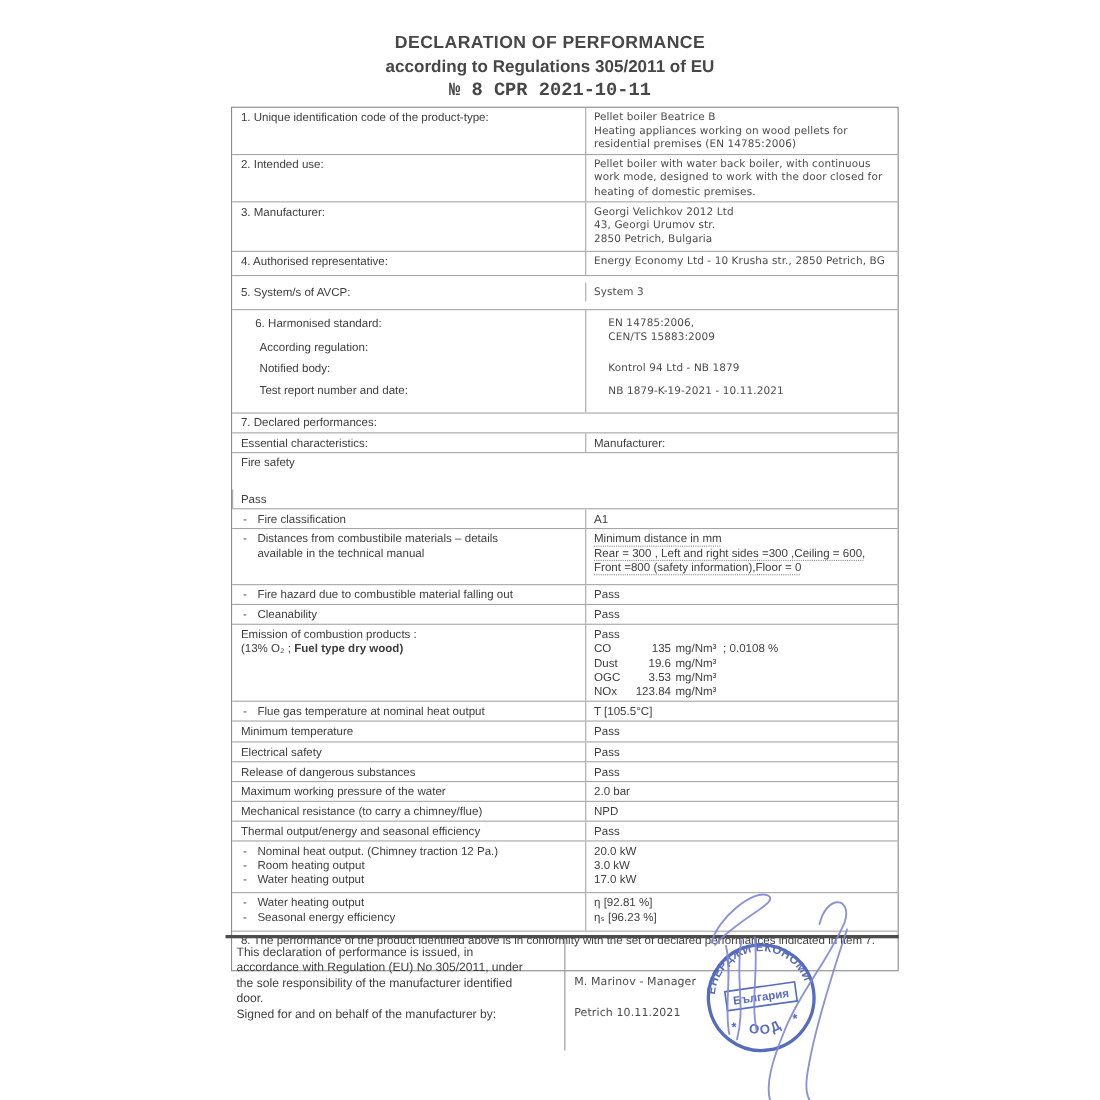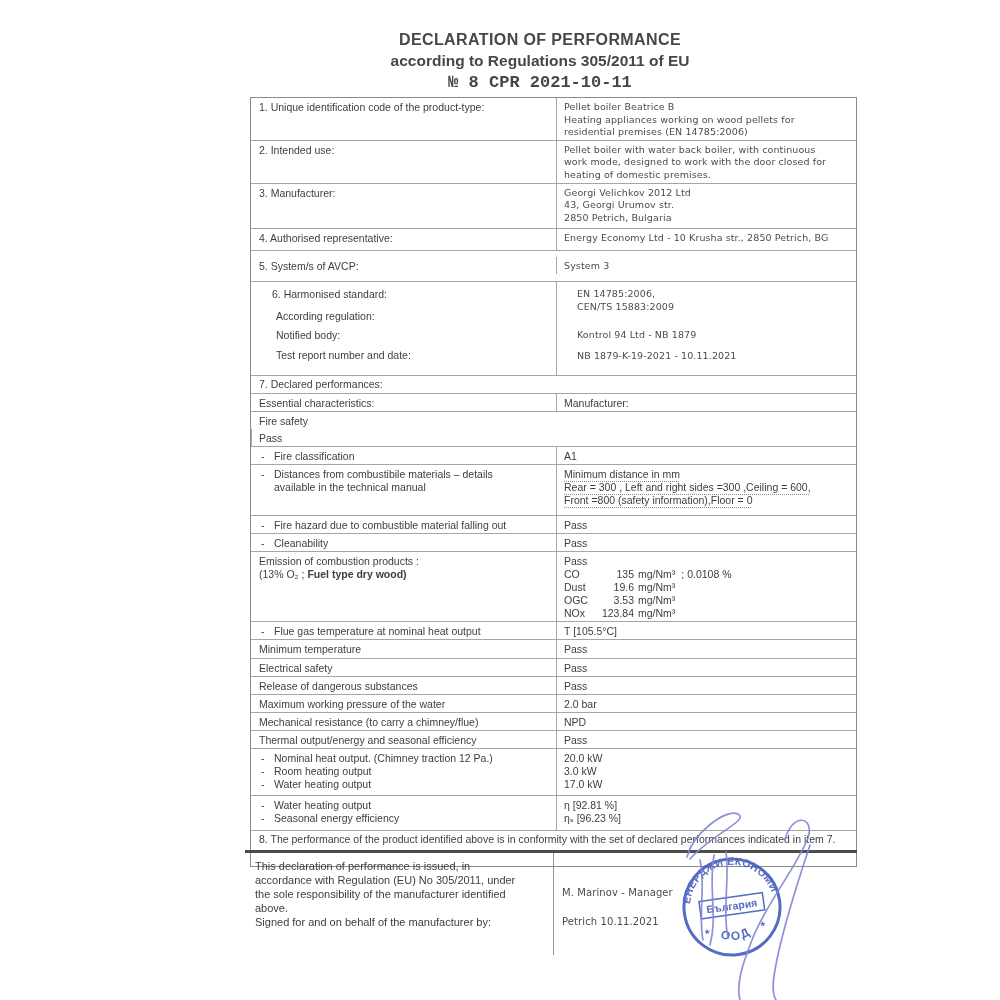--- a/index.html
+++ b/index.html
@@ -1,25 +1,25 @@
 <!DOCTYPE html>
 <html><head>
 <meta charset="utf-8">
 <style>
   html,body{margin:0;padding:0;background:#ffffff;}
   .page{position:relative;width:863px;height:1000px;background:#ffffff;overflow:hidden;
-        font-family:"Liberation Sans","DejaVu Sans",sans-serif;color:#3e3e3e;margin-left:40px;}
+        font-family:"Liberation Sans","DejaVu Sans",sans-serif;color:#3e3e3e;}
   
   .title-block{position:absolute;top:31px;left:0;width:1000px;text-align:center;color:#474747;}
   .title-main{font-size:16px;font-weight:bold;letter-spacing:.4px;}
   .title-sub{font-size:15.5px;font-weight:bold;margin-top:3px;}
   .title-num{font-size:17px;font-weight:bold;margin-top:3px;font-family:Liberation Mono, monospace;}
   
   .doc-table{position:absolute;left:210px;top:97px;width:607px;border:1px solid #8a8a8a;box-sizing:border-box;background:#fff;}
-  .t-row{display:flex;border-top:1px solid #a6a6a6;box-sizing:border-box;}
+  .t-row{display:flex;border-top:1px solid #a6a6a6;box-sizing:border-box;gap:16px;}
   .t-row:first-child{border-top:none;}
   .cell-l{width:305px;box-sizing:border-box;padding:3px 6px 1px 8px;font-size:10.5px;line-height:13px;}
   .cell-r{flex:1;border-left:1px solid #a6a6a6;box-sizing:border-box;padding:3px 6px 1px 7px;font-size:10.5px;line-height:13px;}
   .cell-full{width:100%;box-sizing:border-box;padding:2px 10px 2px 8px;font-size:10.5px;line-height:13.5px;}
   .info-row .cell-r, .row6 .cell-r, .geo{font-family:"DejaVu Sans",sans-serif;font-size:9.5px;line-height:12.5px;color:#4c4c4c;letter-spacing:.1px;}
   .vline,.pline{white-space:nowrap;}
   .row6 .cell-l,.row6 .cell-r{position:relative;}
   .abs-line{position:absolute;white-space:nowrap;padding-left:13px;}
   .dash{display:inline-block;width:13px;padding-left:2px;}
   .indent{padding-left:15px;}
@@ -261,21 +261,21 @@
         <div class="cell-full" style="white-space: normal;">8. The performance of the product identified above is in conformity with the set of declared performances indicated in item 7.</div>
       </div>
     </div>
 
   <div class="footer-rule"></div>
   <div class="footer-vline"></div>
   <div class="footer-left" id="footerLeft">
       <div>This declaration of performance is issued, in</div>
       <div>accordance with Regulation (EU) No 305/2011, under</div>
       <div>the sole responsibility of the manufacturer identified</div>
-      <div>above.</div>
+      <div>door.</div>
       <div>Signed for and on behalf of the manufacturer by:</div>
     </div>
 
   <div class="footer-right">
     <div>M. Marinov - Manager</div>
     <div class="place-date">Petrich 10.11.2021</div>
   </div>
 
   <svg class="stamp" viewBox="0 0 148 148">
     <defs>

